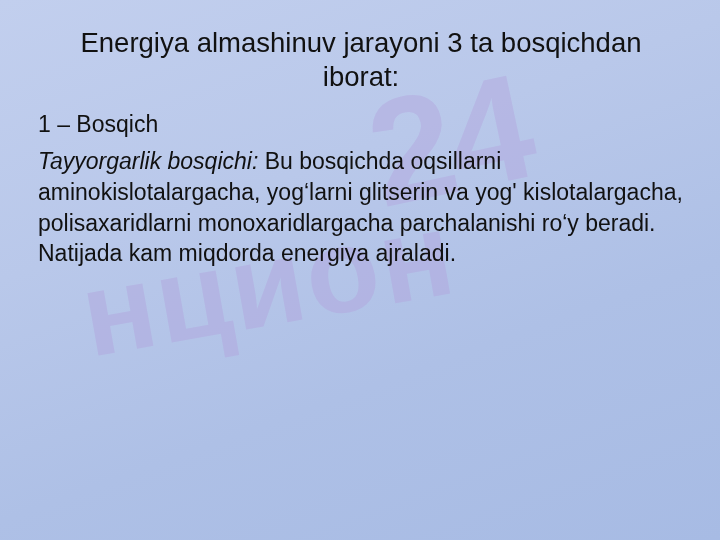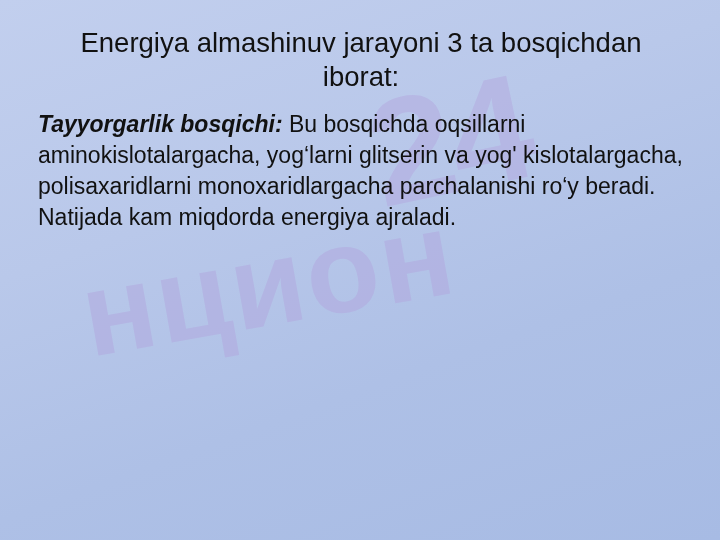--- a/index.html
+++ b/index.html
@@ -78,40 +78,41 @@
     color: #111111;
   }
 
   .para {
     margin: 0 0 4px 0;
   }
   .para.p-gap {
     margin-bottom: 6px;
   }
   .lead {
-    font-weight: bold;
+    font-weight: normal;
     font-style: italic;
   }
 </style>
 </head>
 <body>
 
 <div class="slide">
 
   <div class="watermark">
     <div class="watermark-text wm-1">24</div>
     <div class="watermark-text wm-2">нцион</div>
   </div>
 
   <div class="content">
 
     <h1 class="slide-title">Energiya almashinuv jarayoni 3 ta bosqichdan iborat:</h1>
 
     <div class="body-block">
 
+      <p class="para p-gap">1 – Bosqich</p>
 
       <p class="para p-gap">
         <span class="lead">Tayyorgarlik bosqichi:</span><span> Bu bosqichda oqsillarni aminokislotalargacha, yog‘larni glitserin va yog' kislotalargacha, polisaxaridlarni monoxaridlargacha parchalanishi ro‘y beradi. Natijada kam miqdorda energiya ajraladi.</span>
       </p>
 
 
     </div>
   </div>
 </div>
 

